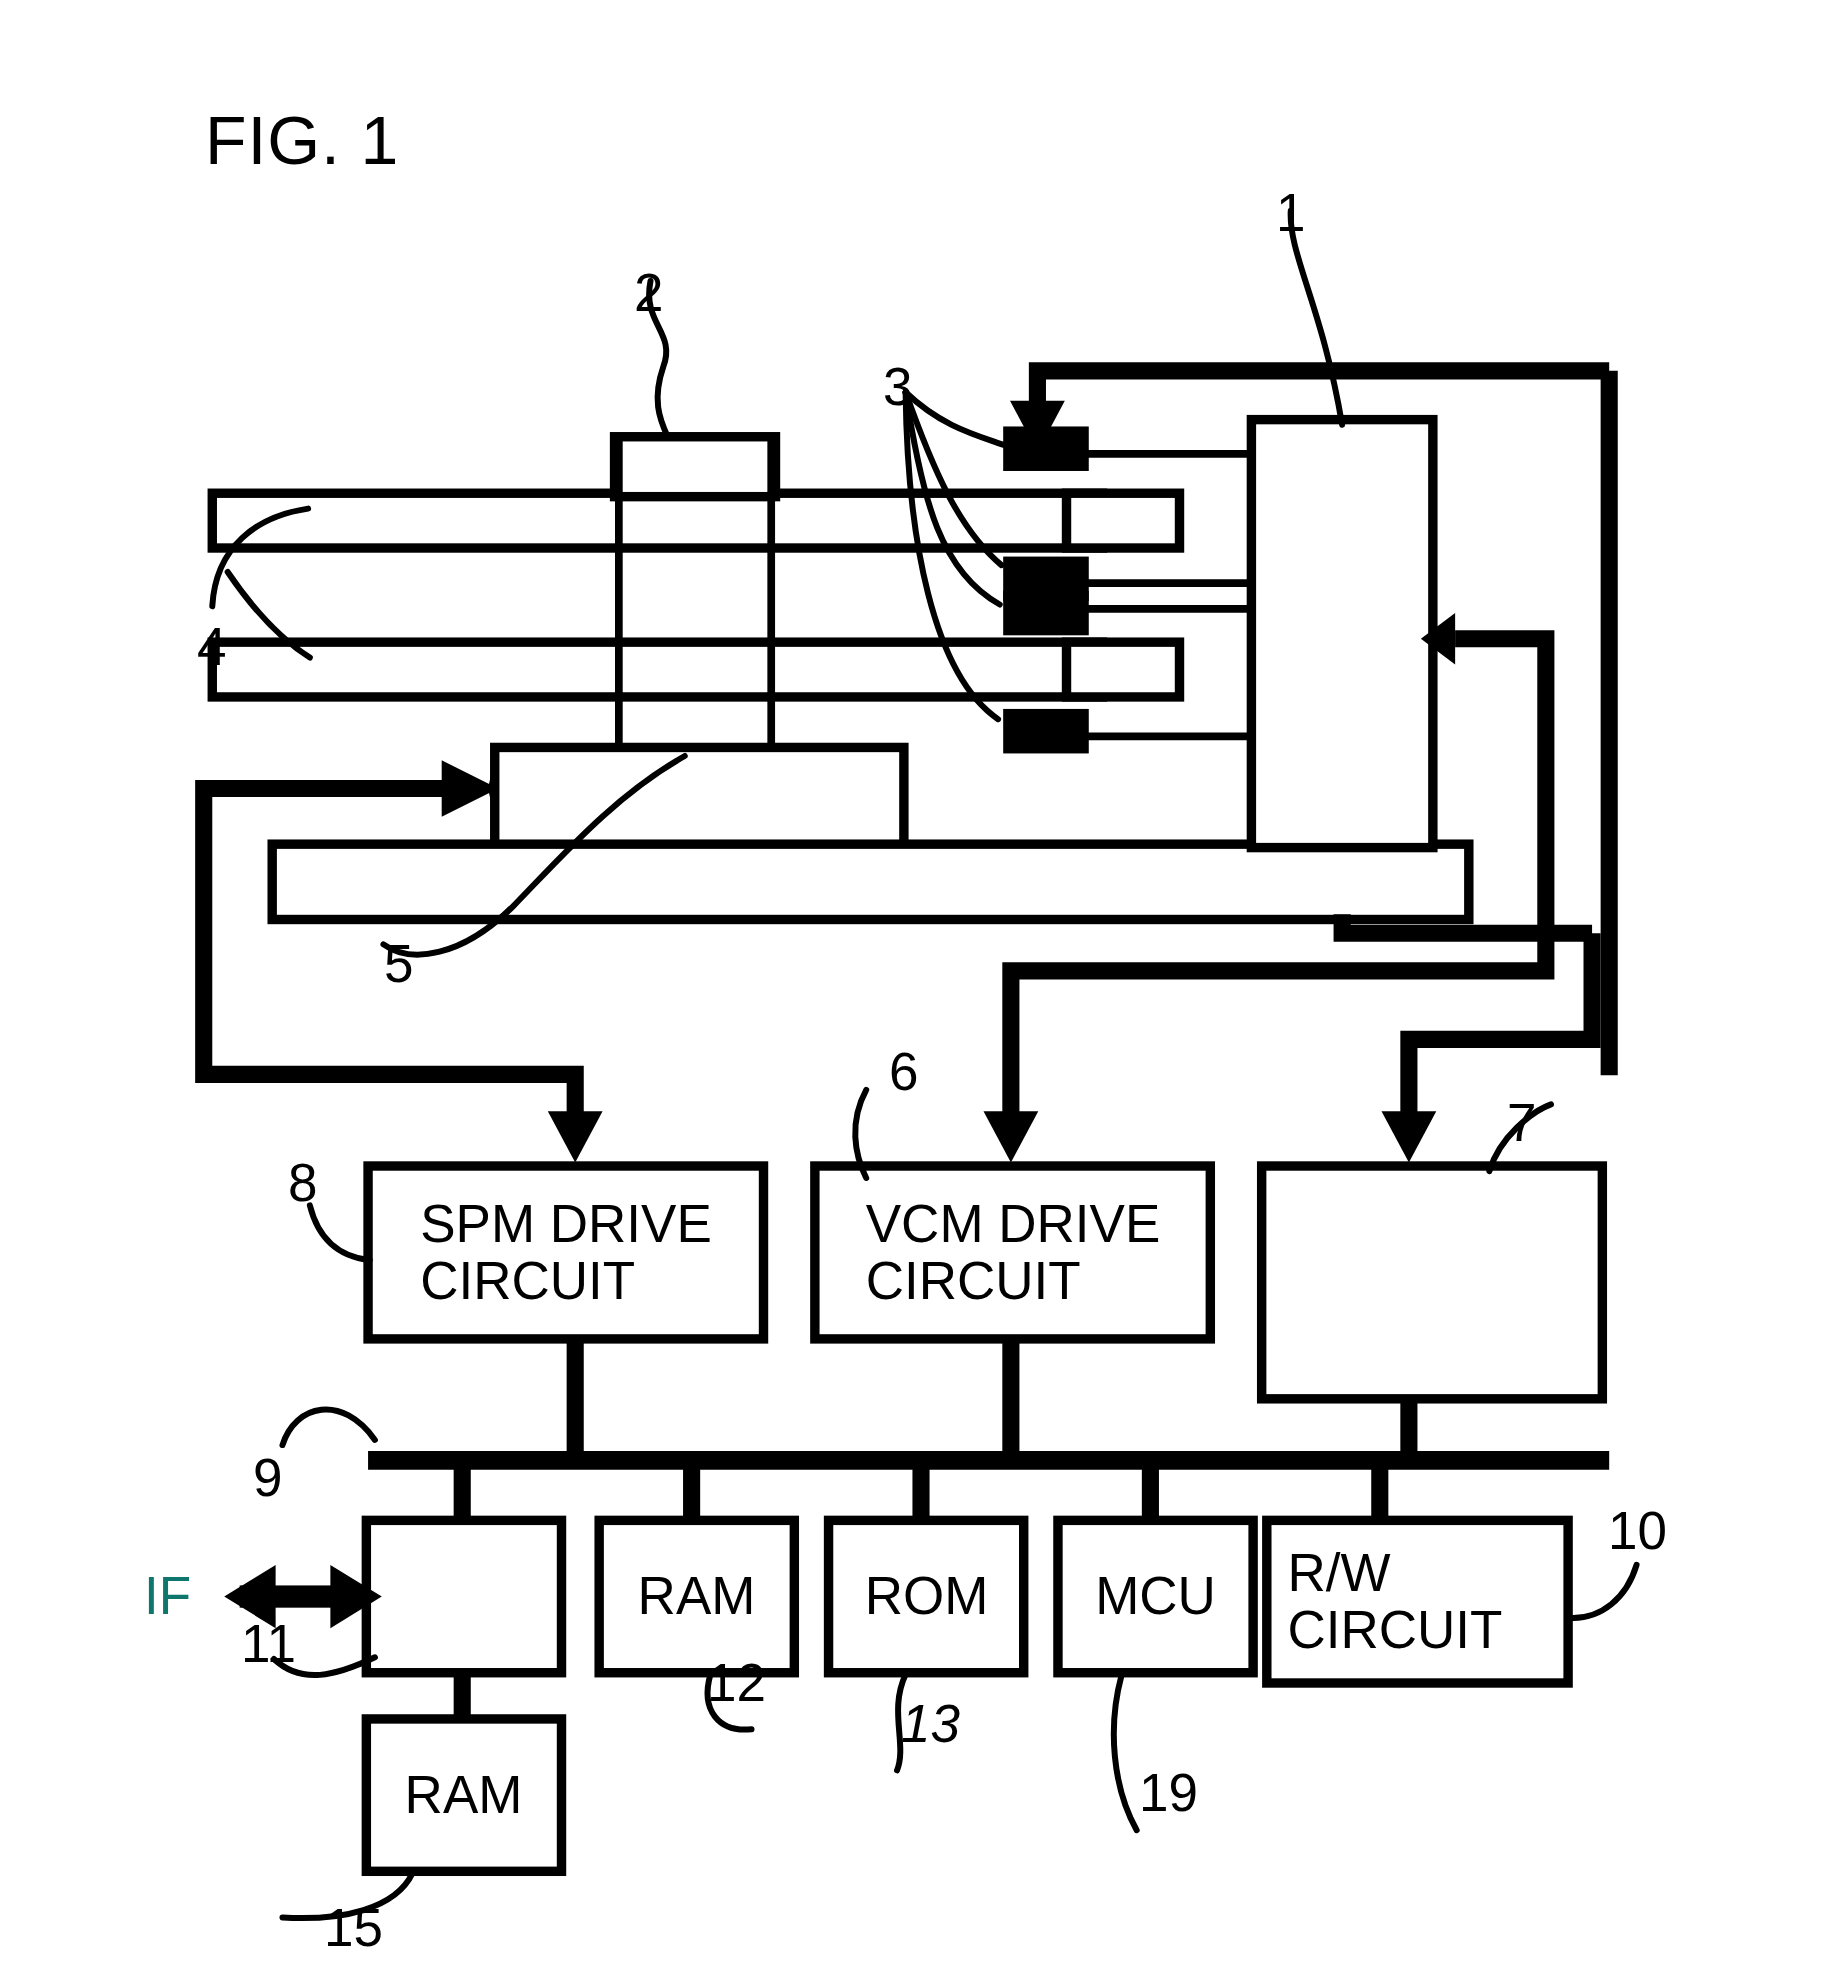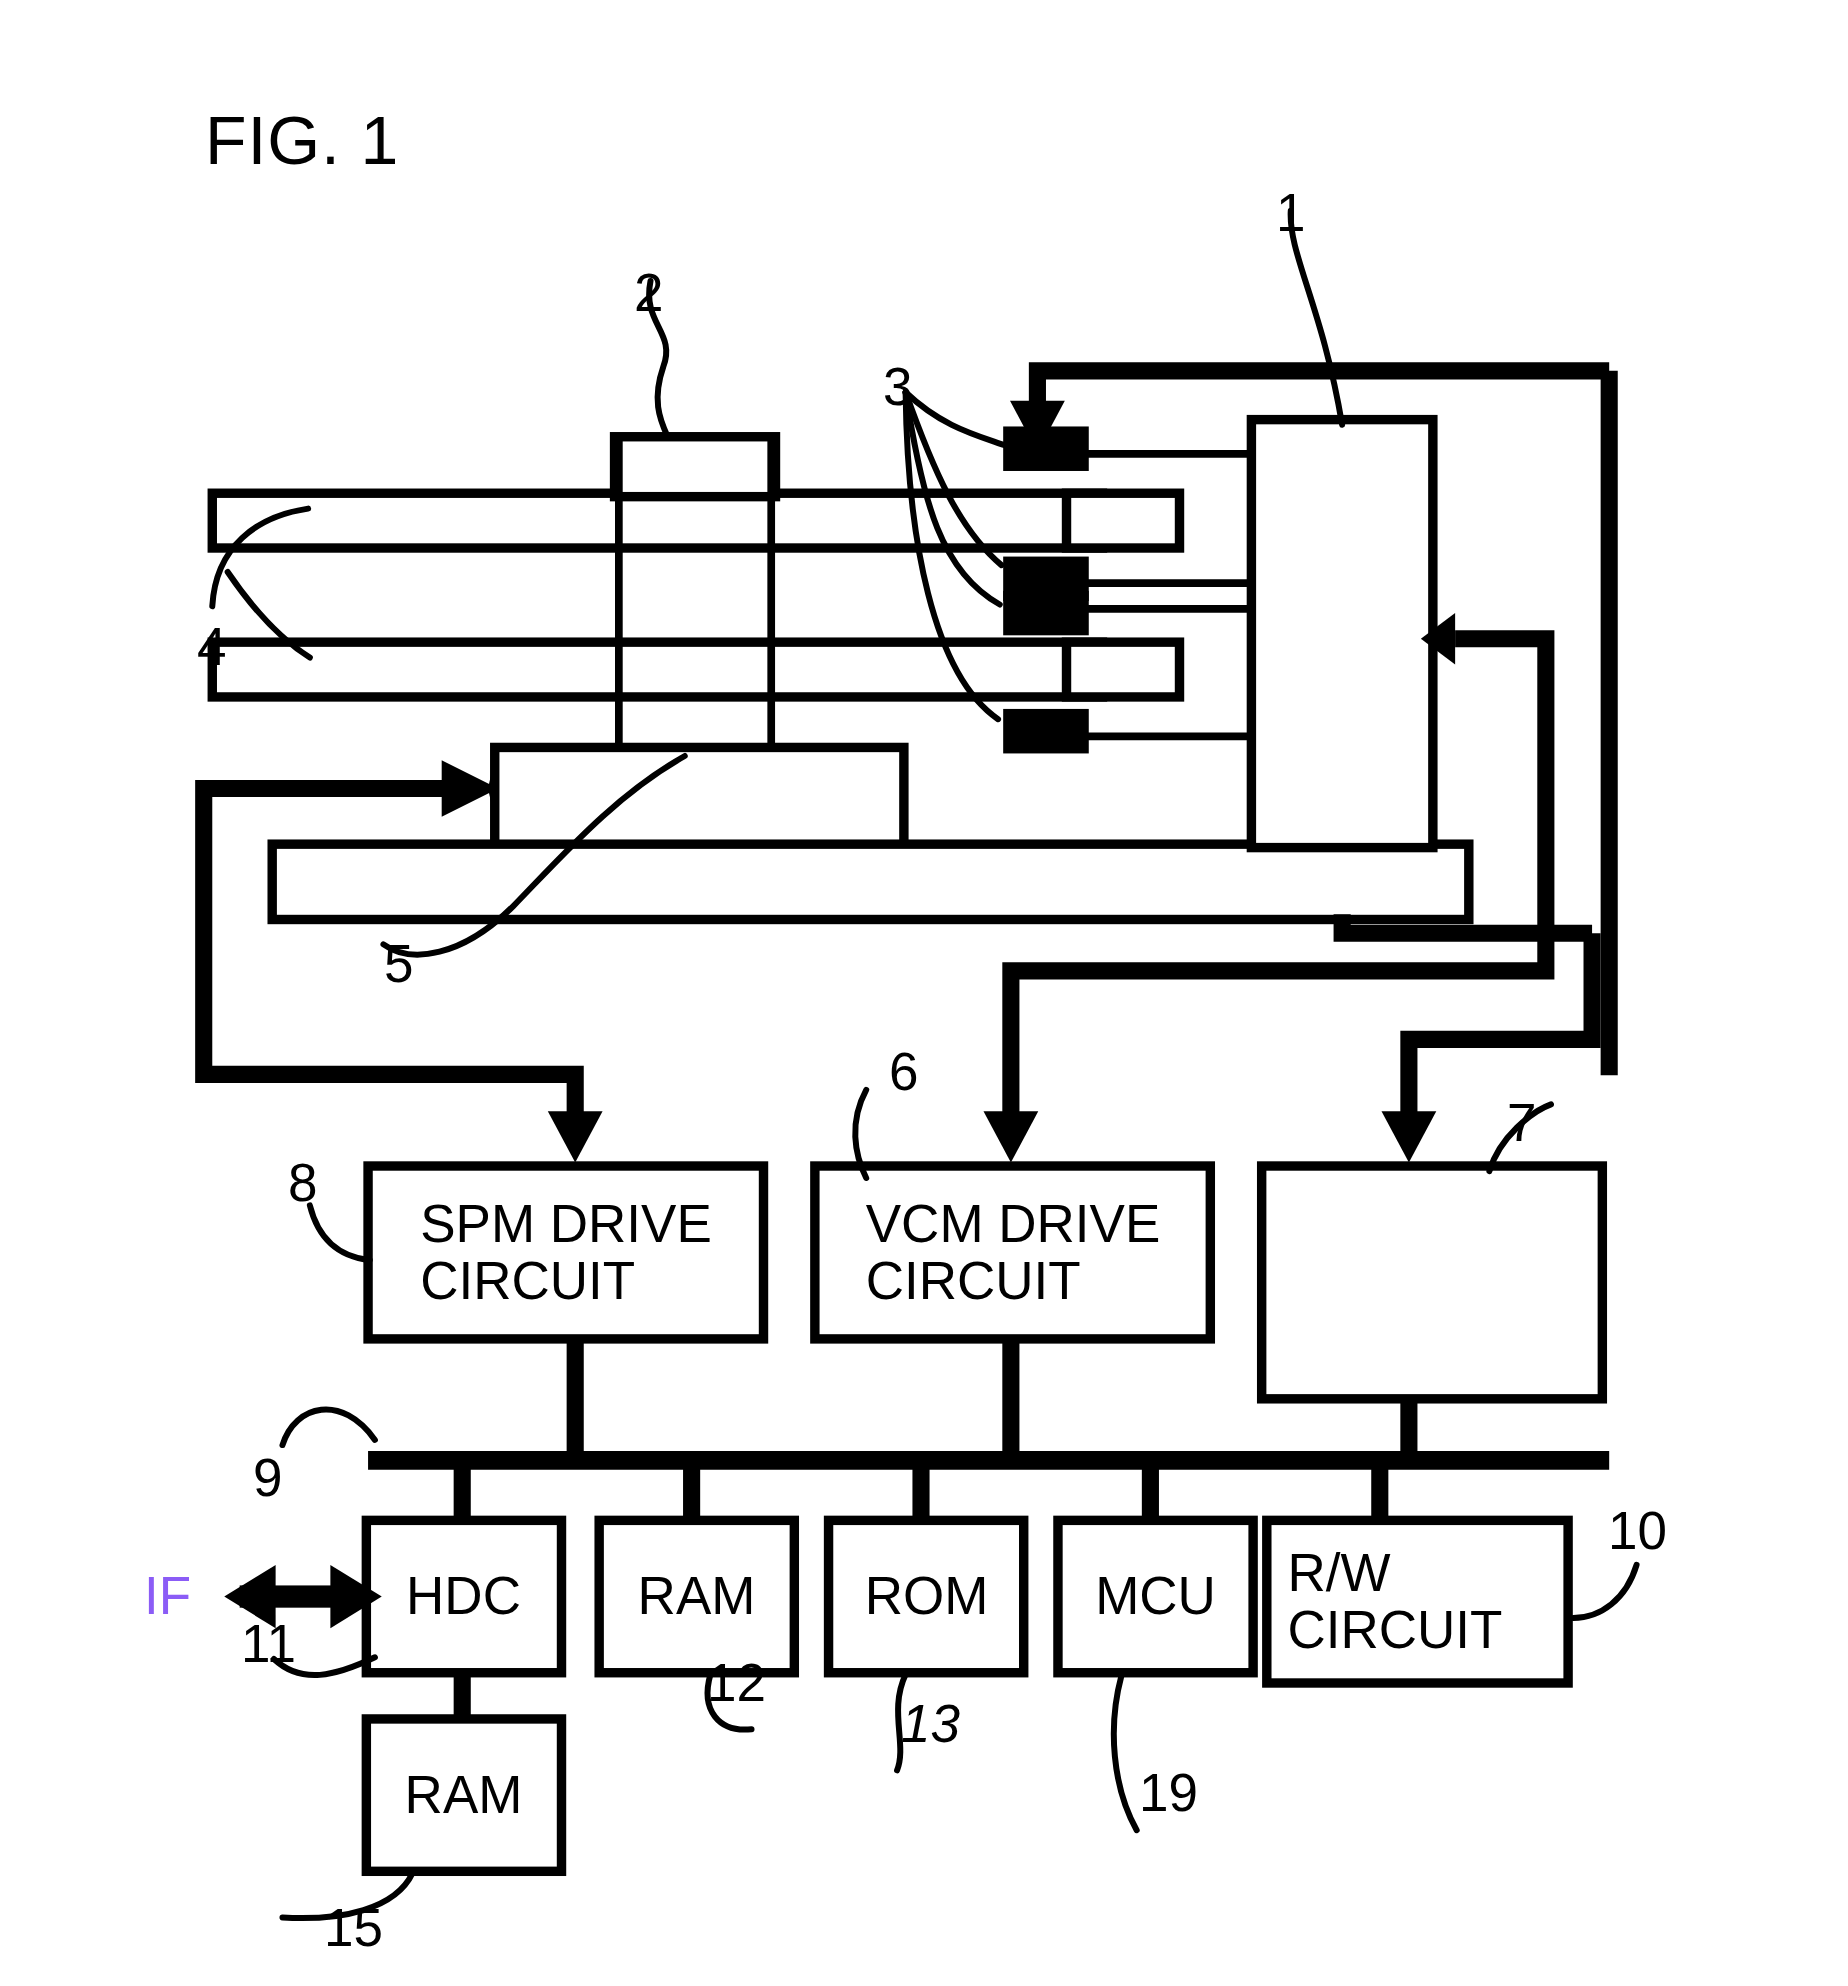--- a/index.html
+++ b/index.html
@@ -56,21 +56,21 @@
     position: absolute;
     font-family: "Liberation Sans", sans-serif;
     font-size: 53px;
     color: #000;
     white-space: nowrap;
   }
   .iflabel {
     position: absolute;
     font-family: "Liberation Sans", sans-serif;
     font-size: 53px;
-    color: #8b5cf6;
+    color: #0f766e;
     white-space: nowrap;
   }
 </style>
 </head>
 <body>
 
 <div id="figure-root">
 
   <div class="fig-title">FIG. 1</div>
 
@@ -217,21 +217,20 @@
     </g>
   </svg>
 
   <div class="boxlabel" style="left:368px; top:1142px; width:396px; height:173px;">SPM DRIVE
 CIRCUIT</div>
 
   <div class="boxlabel" style="left:815px; top:1142px; width:396px; height:173px;">VCM DRIVE
 CIRCUIT</div>
 
 
-  <div class="boxlabel" style="left:366px; top:1496px; width:195px; height:152px;">HDC</div>
 
   <div class="boxlabel" style="left:599px; top:1496px; width:195px; height:152px;">RAM</div>
 
   <div class="boxlabel" style="left:1058px; top:1496px; width:195px; height:152px;">MCU</div>
 
   <div class="boxlabel" style="left:829px; top:1496px; width:195px; height:152px;">ROM</div>
 
   <div class="boxlabel" style="left:1267px; top:1496px; width:301px; height:163px; justify-content:flex-start; padding-left:20.5px; box-sizing:border-box; text-align:left;">R/W
 CIRCUIT</div>
 

